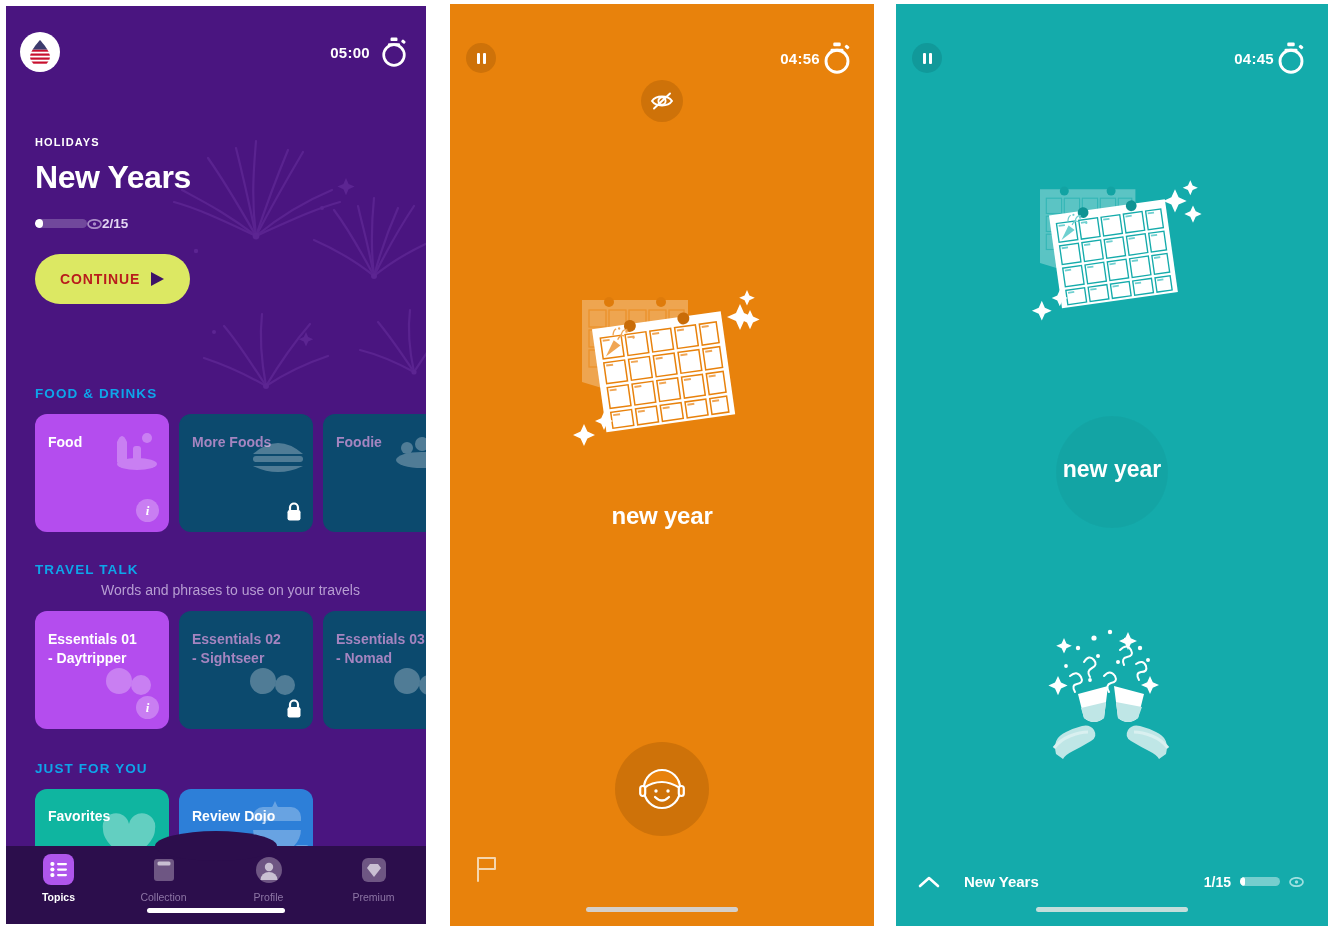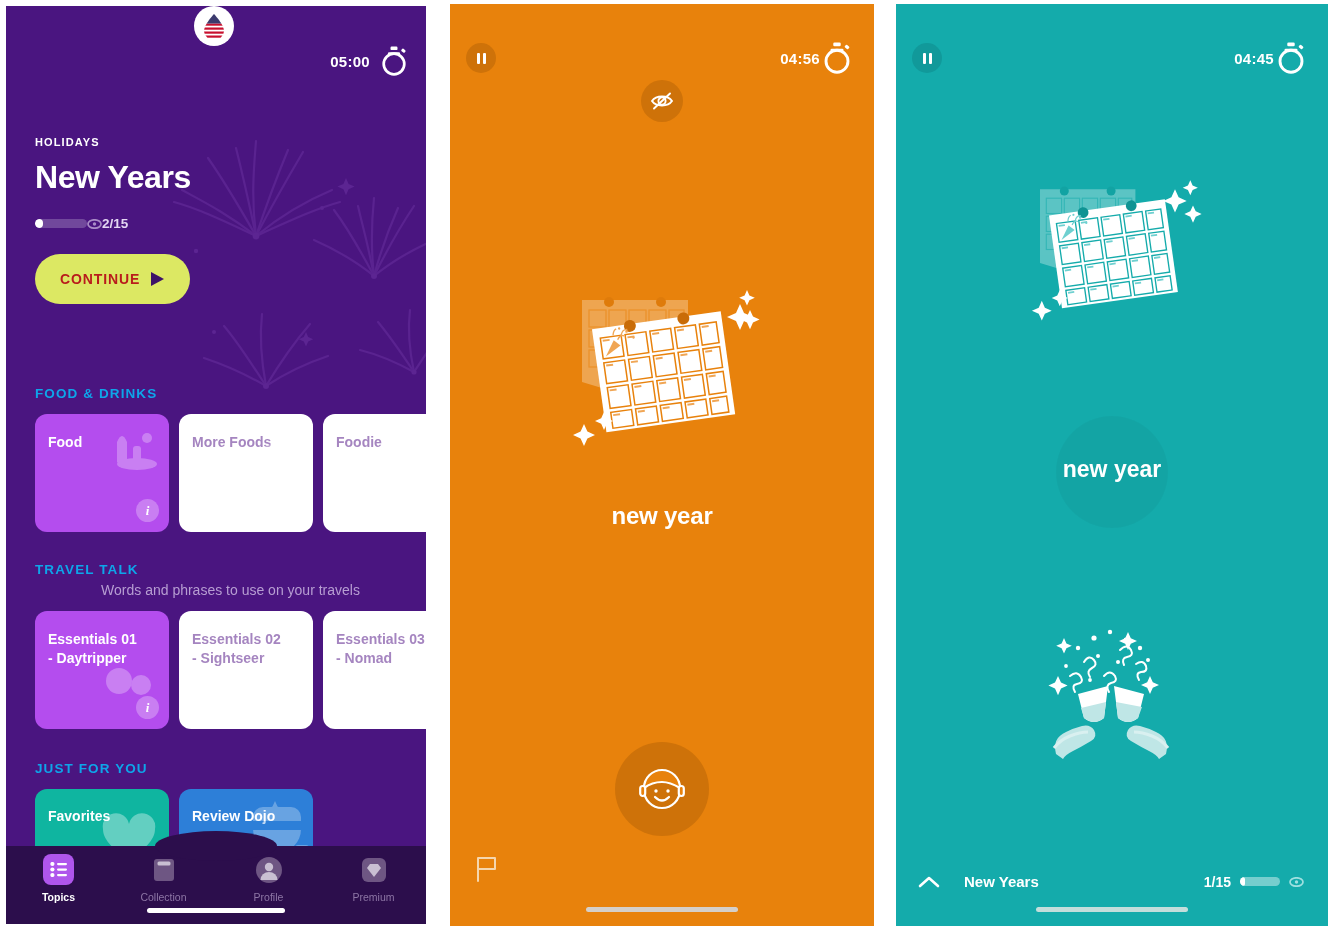--- a/index.html
+++ b/index.html
@@ -29,21 +29,20 @@
     right: -30px; top: 80px;
     width: 300px; height: 330px;
     opacity: 1;
     pointer-events: none;
   }
   .p1-topbar {
     position: absolute; left: 0; top: 0;
     width: 100%; height: 92px;
     display: flex; align-items: center;
     padding: 0 18px 0 14px;
-    flex-direction: column;
   }
   .flag-badge {
     width: 40px; height: 40px; border-radius: 50%;
     background: #fff;
     display: flex; align-items: center; justify-content: center;
   }
   .p1-timer {
     margin-left: auto;
     display: flex; align-items: center; gap: 10px;
   }
@@ -97,21 +96,21 @@
   }
   .topic-card {
     position: relative;
     width: 134px; height: 118px;
     border-radius: 12px;
     flex: 0 0 auto;
     overflow: hidden;
     cursor: pointer;
   }
   .topic-card.active { background: #B44DEE; }
-  .topic-card.locked { background: #ffffff; }
+  .topic-card.locked { background: #0c4a6e; }
   .topic-card .label {
     position: absolute; left: 13px; top: 19px; right: 30px;
     font-size: 14px; font-weight: 600; line-height: 1.35;
   }
   .topic-card.active .label { color: #ffffff; }
   .topic-card.locked .label { color: #a585c0; }
   .card-art {
     position: absolute; right: 4px; top: 10px;
     width: 62px; height: 56px;
     opacity: .28;

